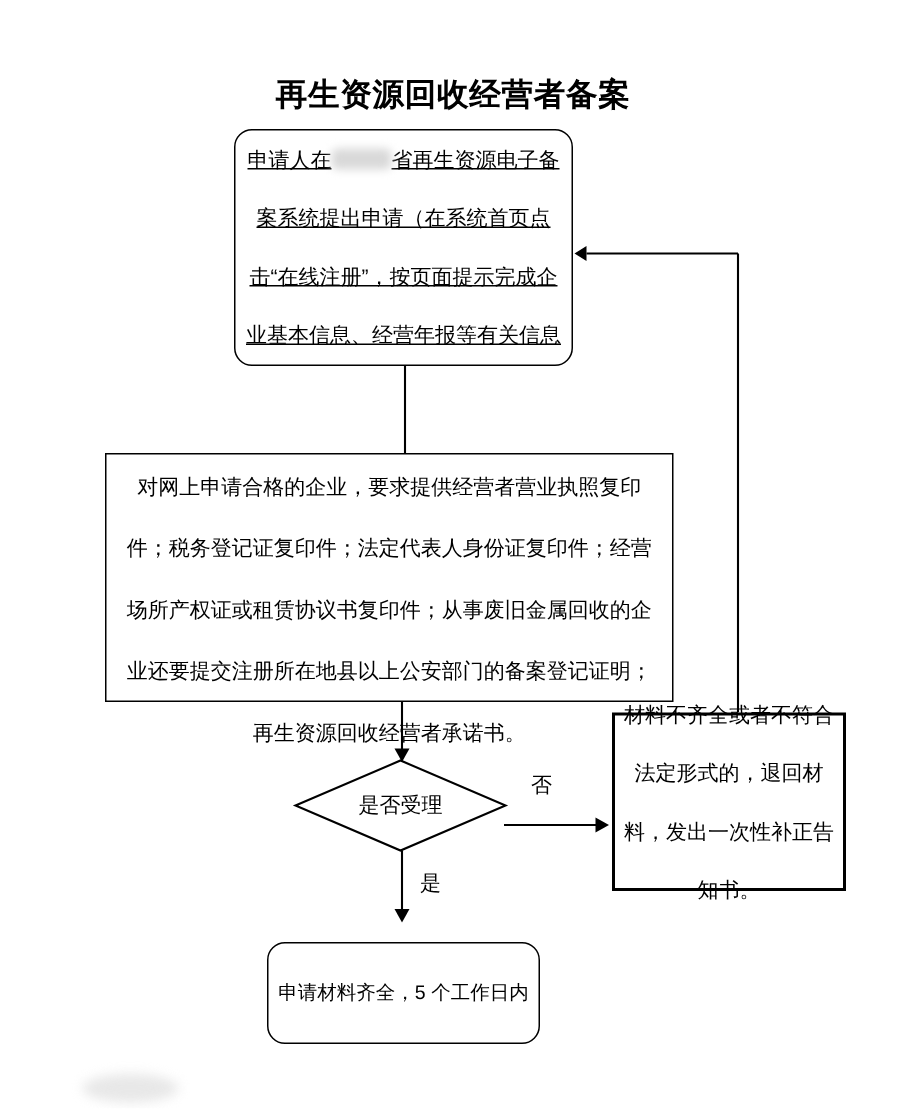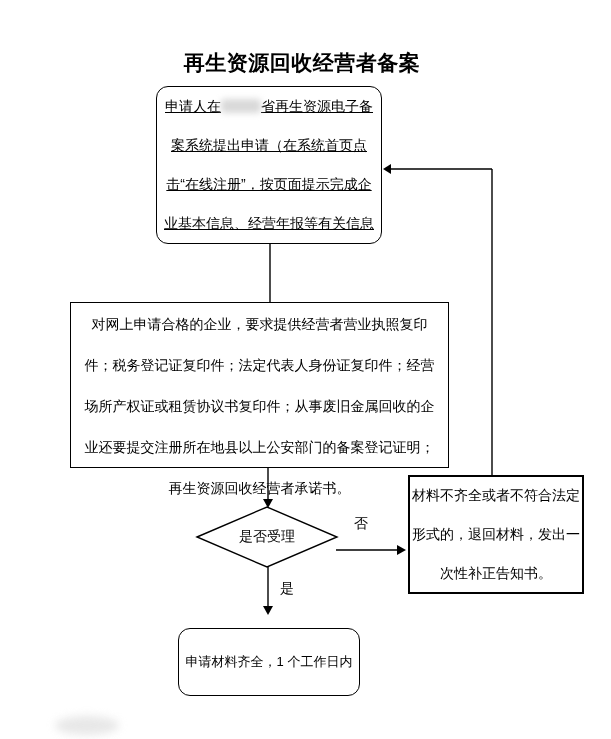--- a/index.html
+++ b/index.html
@@ -21,21 +21,21 @@
     font-size:14px;line-height:39px;text-align:center;padding:0 7px;text-decoration:underline;
   }
   .node-materials{
     left:70px;top:302px;width:379px;height:166px;
     font-size:14px;line-height:41px;text-align:center;padding:1px 13px 0 13px;
   }
   .decision-label{
     left:197px;top:507px;width:140px;height:60px;font-size:14px;
   }
   .node-reject{
-    left:408px;top:475px;width:176px;height:119px;border-width:2px;
+    left:408px;top:475px;width:156px;height:119px;border-width:2px;
     font-size:14px;line-height:39px;text-align:center;padding:0 2px;
   }
   .node-accept{
     left:178px;top:628px;width:182px;height:68px;
     font-size:13px;white-space:nowrap;
   }
   .edge-label{font-size:14px;line-height:14px;}
   .label-no{left:354px;top:516px;}
   .label-yes{left:280px;top:581px;}
   .redacted{
@@ -91,18 +91,18 @@
   </div>
 
   <div class="abs edge-label label-no">否</div>
   <div class="abs edge-label label-yes">是</div>
 
   <div class="abs node flexc node-reject">
     <span>材料不齐全或者不符合法定形式的，退回材料，发出一次性补正告知书。</span>
   </div>
 
   <div class="abs node rounded flexc node-accept">
-    <span>申请材料齐全，1 个工作日内</span>
+    <span>申请材料齐全，5 个工作日内</span>
   </div>
 
   <div class="abs smudge"></div>
 
 </div>
 
 </body></html>

